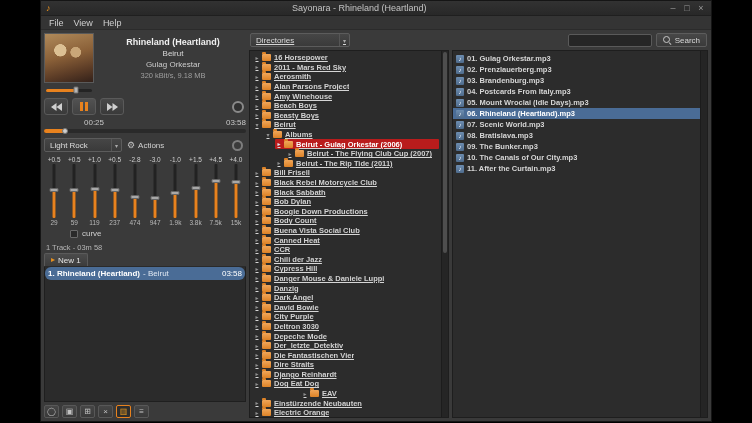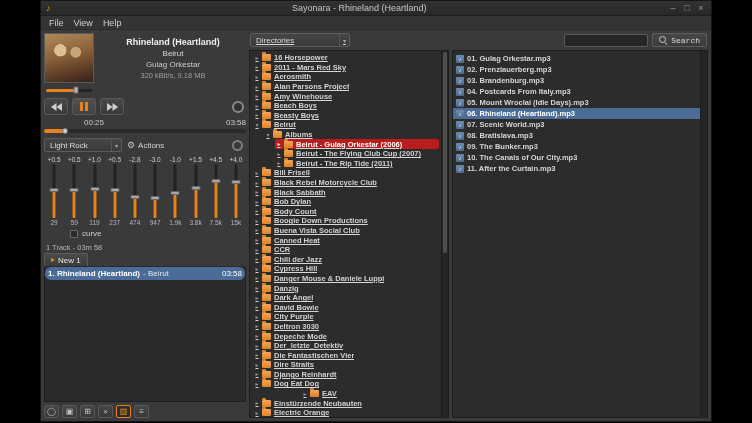--- a/index.html
+++ b/index.html
@@ -92,21 +92,21 @@
 .tree-label{font-size:7.5px;font-weight:bold;color:#d2d2d2;white-space:nowrap;overflow:hidden;}
 .folder-icon{width:9px;height:7px;flex:0 0 auto;border-radius:1px;background:linear-gradient(#f0a659,#dd8226);position:relative;margin:0 3px 0 1px;}
 .folder-icon::before{content:"";position:absolute;top:-2px;left:0;width:4px;height:2px;background:#dd8226;border-radius:1px 1px 0 0;}
 .vscroll{position:absolute;right:0;top:0;bottom:0;width:7px;background:#252525;border-left:1px solid #1c1c1c;}
 .vthumb{position:absolute;left:1px;right:1px;top:1px;height:55%;background:#4e4e4e;border-radius:2px;}
 
 .right-panel{flex:1;display:flex;flex-direction:column;min-height:0;}
 .search-row{height:17px;flex:0 0 auto;display:flex;justify-content:flex-end;align-items:center;gap:4px;padding:0 1px 3px;}
 .search-input{width:84px;height:13px;background:#262626;border:1px solid #5a5a5a;border-radius:2px;color:#ddd;font-size:8px;padding:0 3px;font-family:inherit;}
 .search-btn{height:14px;display:flex;align-items:center;gap:3px;background:linear-gradient(#474747,#3a3a3a);
-  border:1px solid #5c5c5c;border-radius:2px;color:#d8d8d8;font-size:8px;padding:0 6px;font-family:Liberation Mono, monospace;}
+  border:1px solid #5c5c5c;border-radius:2px;color:#d8d8d8;font-size:8px;padding:0 6px;font-family:Liberation Sans, sans-serif;}
 .mag-icon{position:relative;width:9px;height:9px;flex:0 0 auto;}
 .mag-icon::before{content:"";position:absolute;left:0;top:0;width:5px;height:5px;border:1px solid #c8c8c8;border-radius:50%;}
 .mag-icon::after{content:"";position:absolute;left:6px;top:6px;width:3px;height:1px;background:#c8c8c8;transform:rotate(45deg);transform-origin:0 50%;}
 .file-list{flex:1;position:relative;background:#2c2c2c;border:1px solid #1e1e1e;overflow:hidden;padding:2px 0;min-height:0;}
 .file-row{height:11px;display:flex;align-items:center;gap:3px;padding:0 10px 0 3px;}
 .file-row.selected{background:#4a6c96;}
 .file-row.selected .file-label{color:#fff;}
 .file-label{font-size:7.5px;font-weight:bold;color:#d6d6d6;white-space:nowrap;overflow:hidden;}
 .note-icon{width:8px;height:8px;flex:0 0 auto;background:linear-gradient(#6d8db0,#4e6b8c);border-radius:1px;
   color:#f0f6ff;font-size:6px;line-height:8px;text-align:center;}
@@ -410,21 +410,21 @@
                 <span class="tree-label">Albums</span>
               </span>
             </div>
             <div class="tree-row selected" style="padding-left: 25px;">
               <span class="tree-body">
                 <span class="tree-arrow">▸</span>
                 <span class="folder-icon"></span>
                 <span class="tree-label">Beirut - Gulag Orkestar (2006)</span>
               </span>
             </div>
-            <div class="tree-row" style="padding-left: 25px; align-items: center;">
+            <div class="tree-row" style="padding-left: 36px; align-items: center;">
               <span class="tree-body">
                 <span class="tree-arrow">▸</span>
                 <span class="folder-icon"></span>
                 <span class="tree-label">Beirut - The Flying Club Cup (2007)</span>
               </span>
             </div>
             <div class="tree-row" style="padding-left: 25px;">
               <span class="tree-body">
                 <span class="tree-arrow">▸</span>
                 <span class="folder-icon"></span>
@@ -456,28 +456,28 @@
               <span class="tree-body">
                 <span class="tree-arrow">▸</span>
                 <span class="folder-icon"></span>
                 <span class="tree-label">Bob Dylan</span>
               </span>
             </div>
             <div class="tree-row" style="padding-left: 3px;">
               <span class="tree-body">
                 <span class="tree-arrow">▸</span>
                 <span class="folder-icon"></span>
+                <span class="tree-label">Boogie Down Productions</span>
+              </span>
+            </div>
+            <div class="tree-row" style="padding-left: 3px;">
+              <span class="tree-body">
+                <span class="tree-arrow">▸</span>
+                <span class="folder-icon"></span>
                 <span class="tree-label">Body Count</span>
-              </span>
-            </div>
-            <div class="tree-row" style="padding-left: 3px;">
-              <span class="tree-body">
-                <span class="tree-arrow">▸</span>
-                <span class="folder-icon"></span>
-                <span class="tree-label">Boogie Down Productions</span>
               </span>
             </div>
             <div class="tree-row" style="padding-left: 3px;">
               <span class="tree-body">
                 <span class="tree-arrow">▸</span>
                 <span class="folder-icon"></span>
                 <span class="tree-label">Buena Vista Social Club</span>
               </span>
             </div>
             <div class="tree-row" style="padding-left: 3px;">

